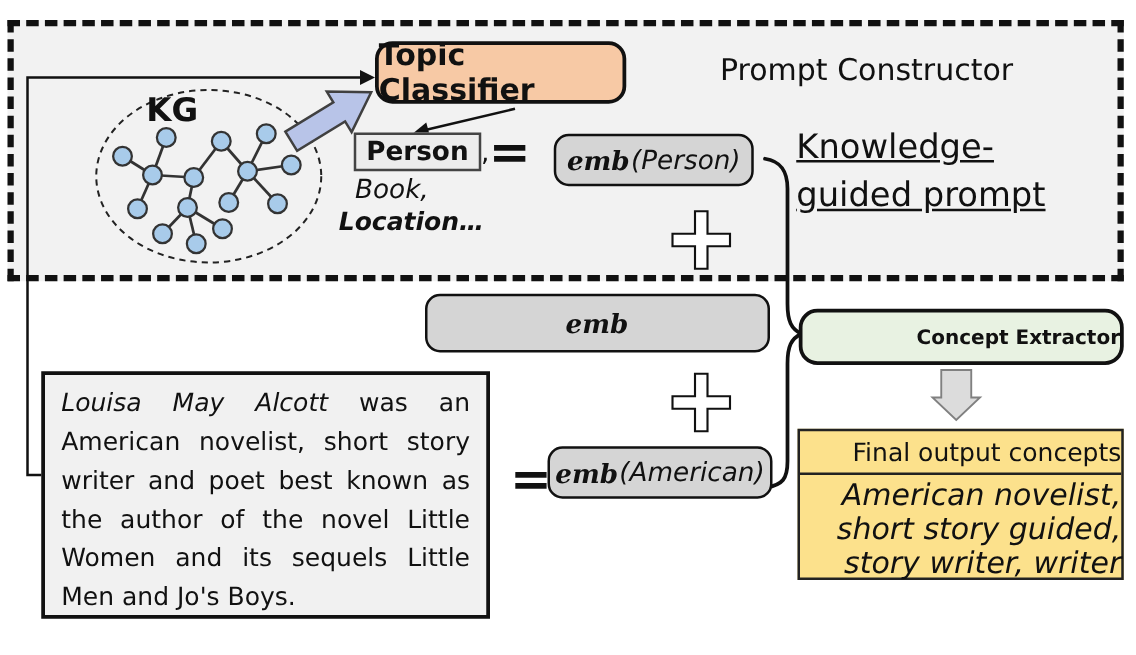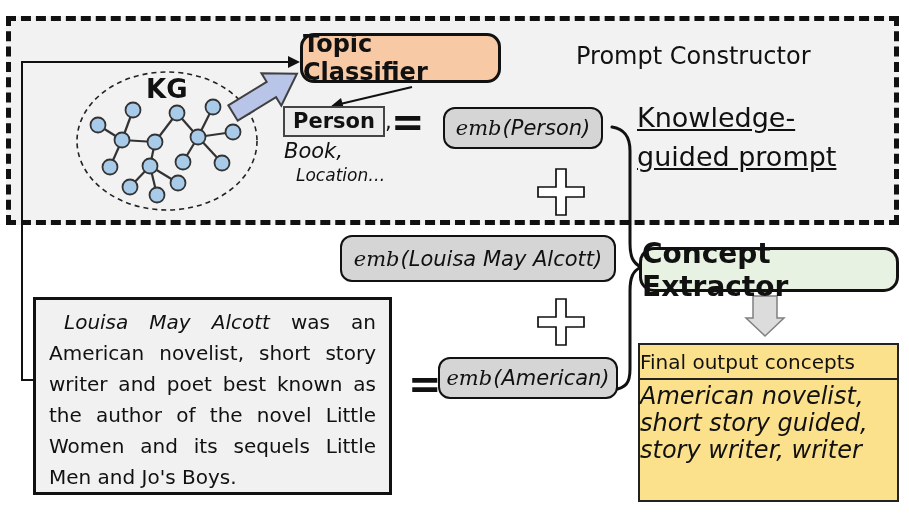--- a/index.html
+++ b/index.html
@@ -7,64 +7,64 @@
     position:relative;width:909px;height:524px;overflow:hidden;
     font-family:"DejaVu Sans",sans-serif;color:#111;background:#fff;
   }
   .abs{position:absolute;}
   
   .panel{
     left:6px;top:16px;width:893px;height:209px;
     border:5px dashed #111;background:#F2F2F2;box-sizing:border-box;
   }
   svg.lines{left:0;top:0;width:909px;height:524px;pointer-events:none;}
-  .kg-label{left:146px;top:74px;font-size:26px;font-weight:bold;}
+  .kg-label{left:117px;top:74px;font-size:26px;font-weight:bold;}
   .tclass{
     left:300px;top:33px;width:201px;height:50px;
     background:#F7C9A5;border:3px solid #111;border-radius:14px;
     display:flex;align-items:center;justify-content:center;
     font-size:24px;font-weight:bold;box-sizing:border-box;
   }
   .pconstr{left:576px;top:42px;font-size:24px;font-weight:normal;}
   .person-row{left:283px;top:106px;display:flex;align-items:center;font-size:21px;}
   .person-box{
     display:inline-block;background:#ECECEC;border:2px solid #444;
     padding:1px 8px 2px 8px;font-weight:bold;
   }
   .topic-line1{left:284px;top:139px;font-size:21px;font-style:italic;}
-  .topic-line2{left:296px;top:165px;font-size:17px;font-style:italic;}
+  .topic-line2{left:271px;top:165px;font-size:20px;font-style:italic;font-weight:bold;}
   .equals{font-size:40px;font-weight:bold;line-height:1;letter-spacing:-1px;}
   .eq1{left:391px;top:102px;}
   .eq2{left:408px;top:364px;}
   .pill{
     background:#D5D5D5;border:2.5px solid #111;border-radius:12px;
     display:flex;align-items:center;justify-content:center;
     font-size:21px;font-style:italic;box-sizing:border-box;white-space:nowrap;
   }
   .pill-person{left:443px;top:107px;width:160px;height:42px;}
   .pill-entity{left:340px;top:235px;width:276px;height:47px;}
   .pill-abstract{left:438px;top:357px;width:180px;height:42px;}
-  .emb-fn{font-family:"DejaVu Serif",serif;font-style:italic;margin-right:1px;}
+  .emb-fn{font-family:"DejaVu Serif",serif;font-style:italic;margin-right:1px;font-weight:bold;}
   .kprompt{left:637px;top:98px;font-size:27px;line-height:39px;}
   .kprompt div{text-decoration:underline;}
   .abstract-box{
     left:33px;top:297px;width:359px;height:198px;box-sizing:border-box;
     background:#F1F1F1;border:3px solid #111;padding:7px 13px;
     font-size:20px;line-height:31px;text-align:justify;
   }
-  .abstract-box .lead{font-style:italic;margin-left:15px;}
+  .abstract-box .lead{font-style:italic;}
   .cextract{
     left:639px;top:247px;width:260px;height:45px;
     background:#E8F2E2;border:3px solid #111;border-radius:15px;
     display:flex;align-items:center;justify-content:flex-end;
-    font-size:28px;font-weight:bold;box-sizing:border-box;
+    font-size:16px;font-weight:bold;box-sizing:border-box;
   }
   .final-box{
-    left:638px;top:343px;width:261px;height:159px;box-sizing:border-box;
-    background:#FCE18C;border:2px solid #222;text-align:left;
+    left:638px;top:343px;width:261px;height:121px;box-sizing:border-box;
+    background:#FCE18C;border:2px solid #222;text-align:right;
   }
   .final-title{font-size:20px;padding:5px 0 4px 0;border-bottom:2px solid #222;}
   .final-items{font-size:24px;line-height:27px;padding-top:3px;font-style:italic;}
 </style>
 </head>
 <body>
 
 <div id="canvas">
 
   <div class="abs panel"></div>
@@ -156,21 +156,20 @@
       <span>(Person)</span>
   </div>
 
   <div class="abs kprompt">
     <div>Knowledge-</div>
     <div>guided prompt</div>
   </div>
 
   <div class="abs pill pill-entity">
     <span class="emb-fn">emb</span>
-      <span>(Louisa May Alcott)</span>
   </div>
 
   <div class="abs pill pill-abstract">
     <span class="emb-fn">emb</span>
       <span>(American)</span>
   </div>
 
   <div class="abs equals eq2">=</div>
 
   <div class="abs abstract-box">

